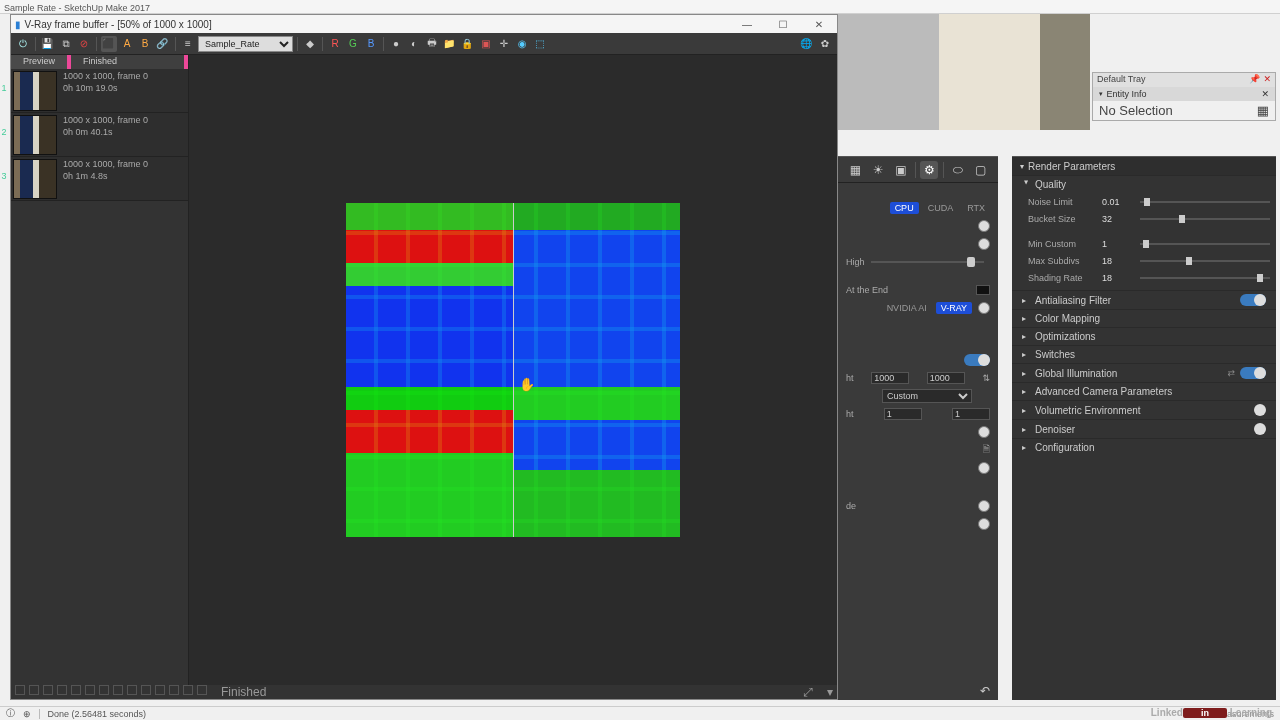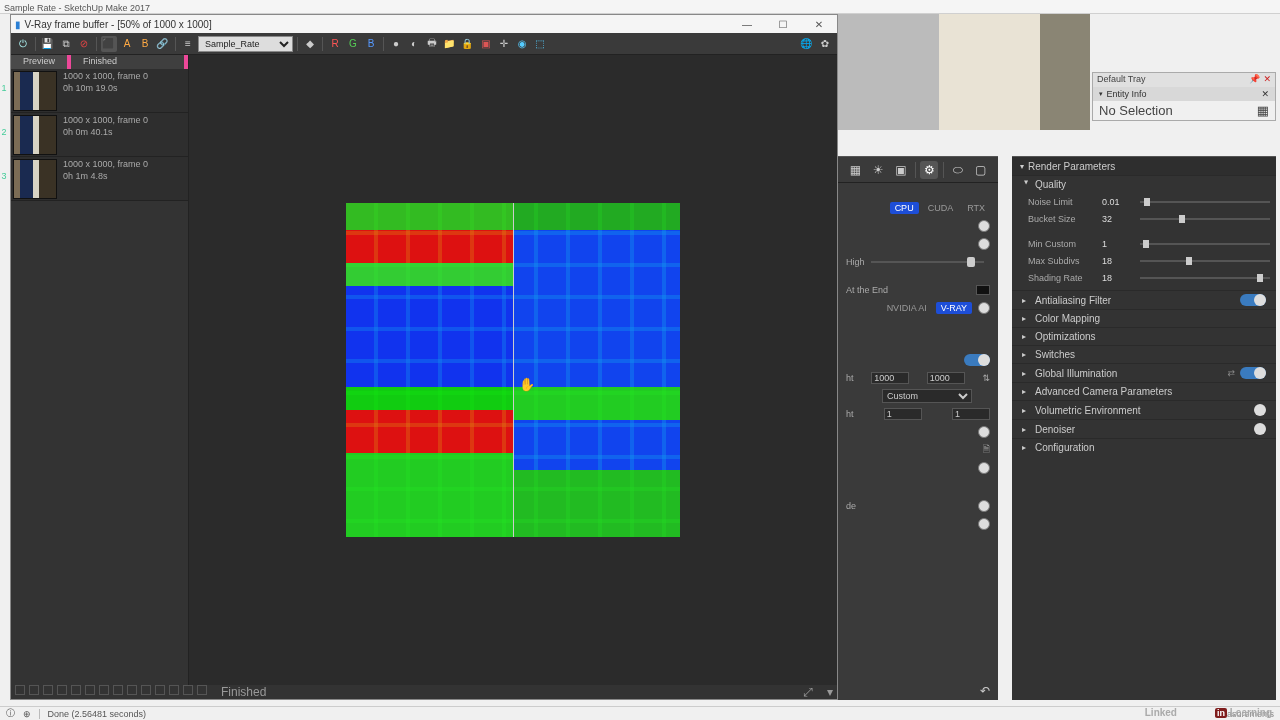--- a/index.html
+++ b/index.html
@@ -93,21 +93,21 @@
     .rp-row .val { width:32px; color:#ddd;}
     .rp-row .sld { flex:1; height:2px; background:#555; position:relative;}
     .rp-row .sld .k { position:absolute; top:-3px; width:6px; height:8px; background:#ccc;}
     .rp-toggle { width:26px; height:12px; background:#3a7bbf; border-radius:6px; position:relative; margin-left:auto;}
     .rp-toggle .k{width:12px;height:12px;border-radius:6px;background:#ddd;position:absolute;right:0;top:0;}
     .rp-dot { width:12px; height:12px; border-radius:6px; background:#ddd; margin-left:auto;}
 
     
     .app-status { position:absolute; bottom:0; left:0; right:0; height:14px; background:#f0f0f0; border-top:1px solid #ccc; font-size:9px; color:#555; display:flex; align-items:center; gap:8px; padding:0 6px;}
     .branding { position:absolute; bottom:2px; right:8px; font-size:10px; color:#aaa; font-weight:bold;}
-    .branding .in { background:#7f1d1d; color:#fff; padding:0 2px; border-radius:2px; font-size:9px;margin-left:38px;}
+    .branding .in { background:#7f1d1d; color:#fff; padding:0 18px; border-radius:2px; font-size:9px;}
 
     .watermark { position:absolute; color:rgba(200,200,200,0.25); font-size:26px; font-weight:bold; font-style:italic; transform:rotate(-12deg); pointer-events:none;}
   </style>
 </head>
 <body>
 
 <div class="watermark" style="top:80px; left:200px;">RRCG</div>
 <div class="watermark" style="top:80px; left:440px;">www.rrcg.cn</div>
 <div class="watermark" style="top:80px; left:900px;">人人素材</div>
 <div class="watermark" style="top:260px; left:130px;">RRCG</div>

